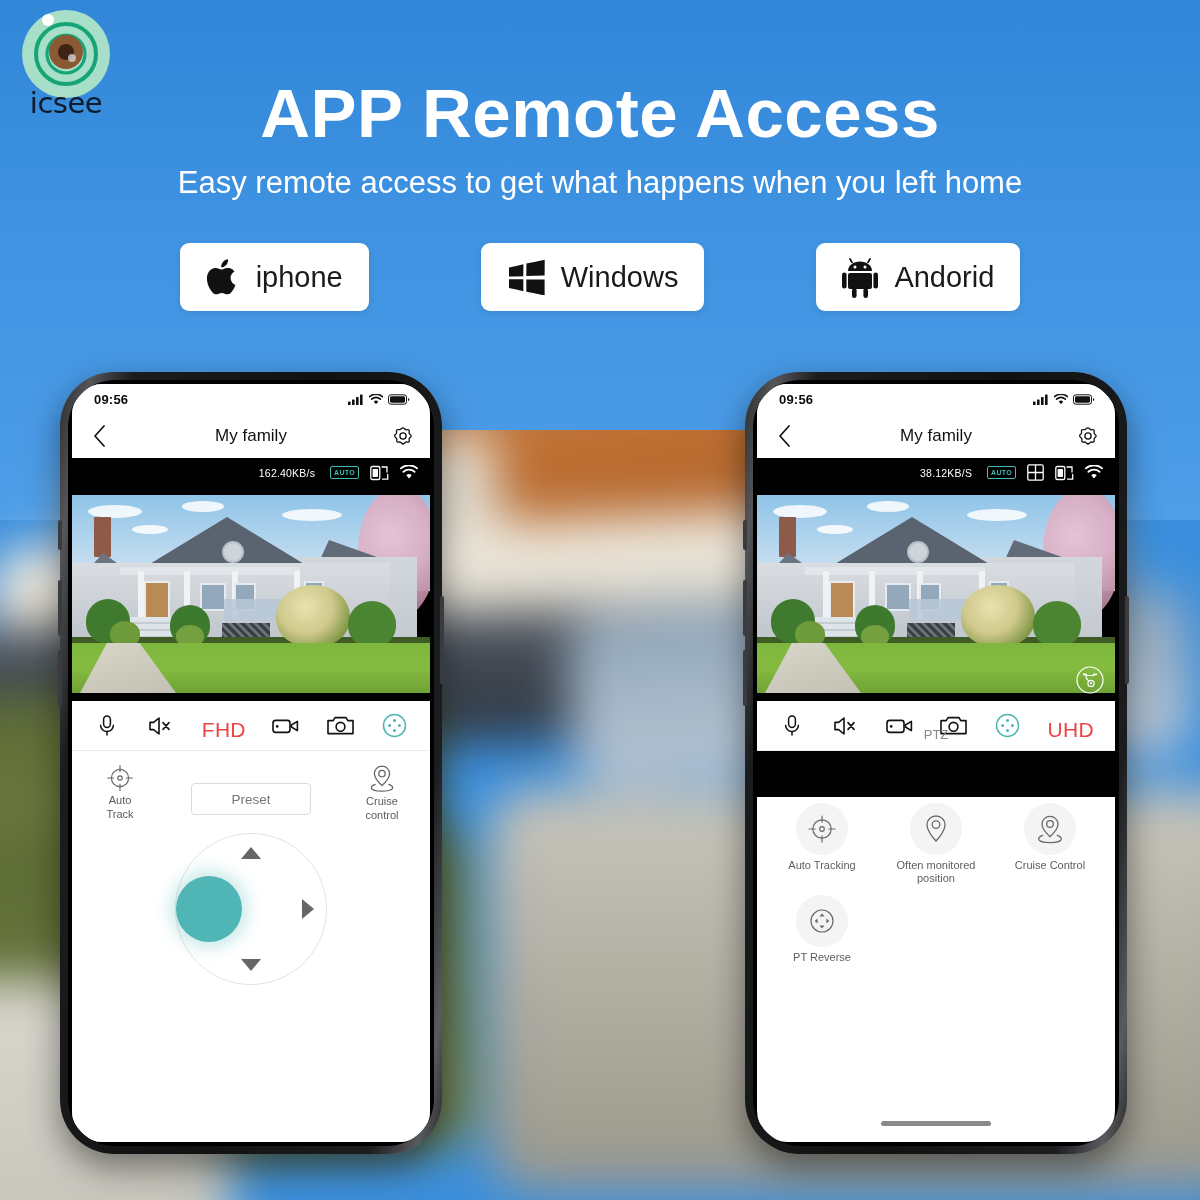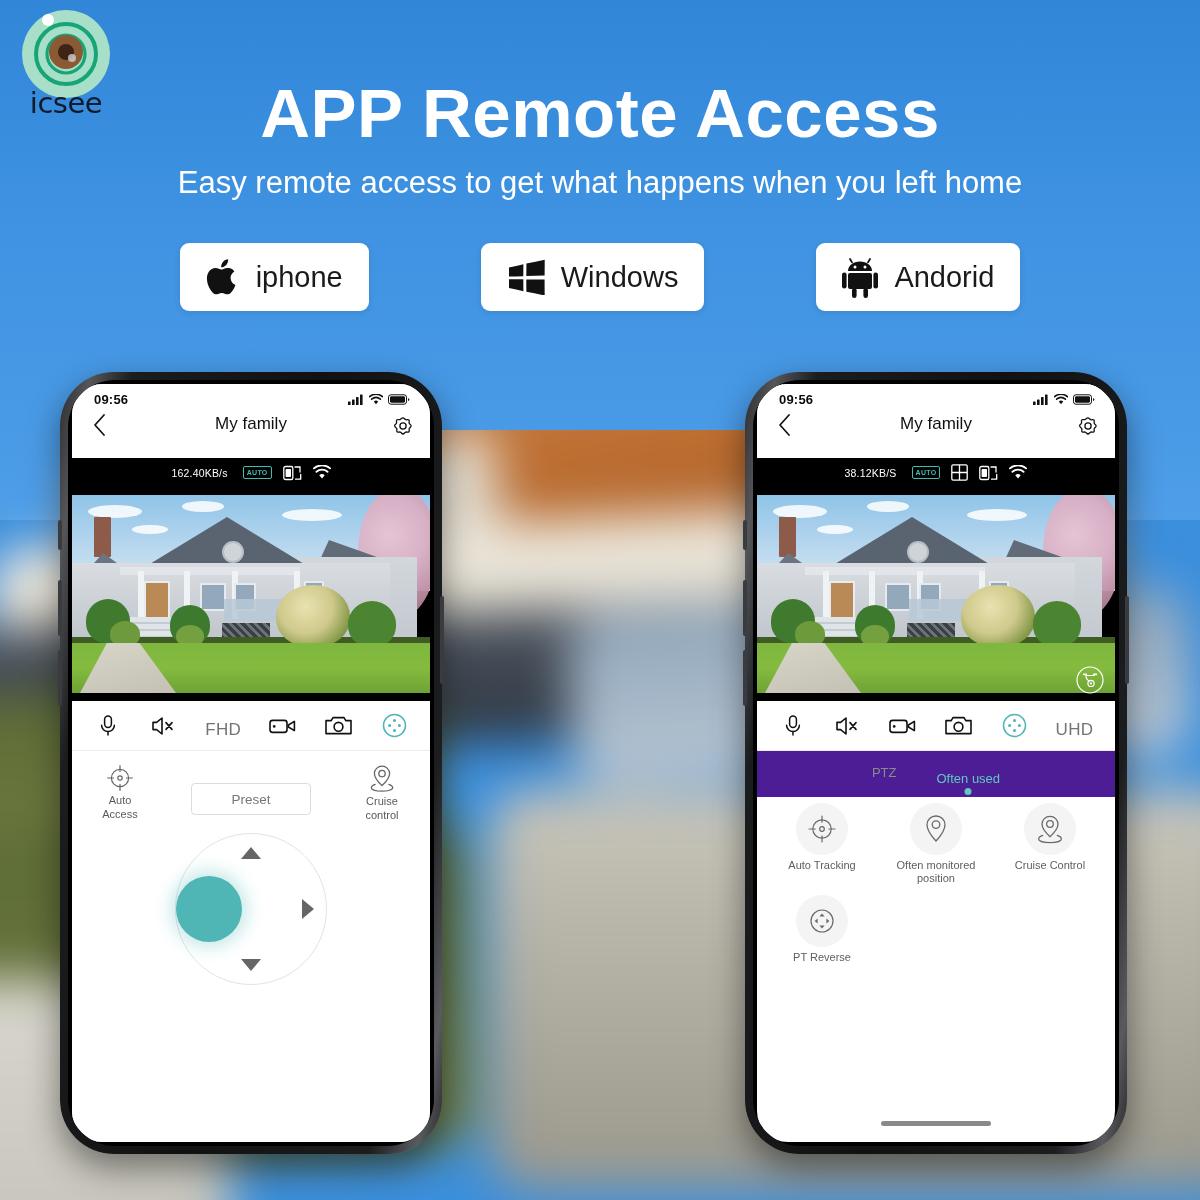--- a/index.html
+++ b/index.html
@@ -123,30 +123,30 @@
   .statusbar{
     position:relative;height:30px;background:#fff;
     display:flex;align-items:center;justify-content:space-between;
     padding:0 20px 0 22px;box-sizing:border-box;z-index:7;
   }
   .status-time{font-size:13px;font-weight:bold;color:#0a0a0a;letter-spacing:0.2px;}
   .status-icons{display:flex;align-items:center;gap:5px;}
 
   .navbar{
     position:relative;height:44px;background:#fff;
-    display:flex;align-items:flex-start;justify-content:space-between;
+    display:flex;align-items:center;justify-content:space-between;
     padding:0 14px;box-sizing:border-box;
   }
   .nav-title{font-size:17px;color:#111;font-weight:500;}
   .nav-back{width:26px;display:flex;align-items:center;justify-content:center;}
   .nav-gear{width:26px;display:flex;align-items:center;justify-content:center;}
 
   .infobar{
     position:relative;height:29px;background:#000;
-    display:flex;align-items:center;justify-content:center;
+    display:flex;align-items:center;justify-content:flex-end;
     gap:11px;padding:0 12px;box-sizing:border-box;
   }
   .rate{font-size:10.5px;color:#fff;margin-right:4px;letter-spacing:0.2px;}
   .auto-badge{
     border:1px solid #3fbdb6;color:#3fbdb6;font-size:7px;font-weight:bold;
     padding:2px 3px;border-radius:2px;line-height:1;letter-spacing:0.3px;
   }
 
   
   .video{
@@ -197,21 +197,21 @@
     position:absolute;right:10px;bottom:6px;width:30px;height:30px;z-index:5;
   }
 
   
   .ctrl-row{
     position:relative;background:#fff;height:50px;
     display:flex;align-items:center;justify-content:space-around;
     border-bottom:1px solid #ececec;padding:0 8px;box-sizing:border-box;
   }
   .ctrl-item{display:flex;align-items:center;justify-content:center;min-width:28px;}
-  .ctrl-text{font-size:17px;color:#737373;letter-spacing:0.3px;margin-top:9px;}
+  .ctrl-text{font-size:21px;color:#ef4444;letter-spacing:0.3px;margin-top:9px;}
 
   
   .ptz-panel{position:relative;background:#fff;height:100%;}
   .ptz-top{
     position:relative;height:76px;display:flex;align-items:center;
     justify-content:space-between;padding:8px 12px 0;box-sizing:border-box;
   }
   .ptz-side{width:72px;display:flex;flex-direction:column;align-items:center;gap:3px;}
   .ptz-side-label{font-size:11px;color:#5a5a5a;text-align:center;line-height:1.22;}
   .preset-btn{
@@ -232,21 +232,21 @@
   .tri-up{left:50%;transform:translateX(-50%);top:13px;
     border-left:10px solid transparent;border-right:10px solid transparent;border-bottom:12px solid #666;}
   .tri-down{left:50%;transform:translateX(-50%);bottom:13px;
     border-left:10px solid transparent;border-right:10px solid transparent;border-top:12px solid #666;}
   .tri-right{right:12px;top:50%;transform:translateY(-50%);
     border-top:10px solid transparent;border-bottom:10px solid transparent;border-left:12px solid #666;}
 
   
   .tabs{
     position:relative;height:40px;display:flex;align-items:center;
-    justify-content:center;gap:40px;background:#4c1d95;padding-top:6px;
+    justify-content:center;gap:40px;background:#000000;padding-top:6px;flex-direction:column;
   }
   .tab{font-size:13px;color:#8a8a8a;position:relative;padding-bottom:9px;}
   .tab.active{color:#5ec9c2;margin-top:12px;}
   .tab-dot{
     position:absolute;left:50%;transform:translateX(-50%);bottom:0;
     width:7px;height:7px;border-radius:50%;background:#5ec9c2;
   }
   .feat-grid{
     position:relative;display:flex;flex-wrap:wrap;background:#fff;
     padding:6px 8px 0;box-sizing:border-box;
@@ -493,21 +493,21 @@
         <div class="ptz-panel">
           <div class="ptz-top">
             <div class="ptz-side">
               <svg width="26" height="26" viewBox="0 0 26 26">
                 <circle cx="13" cy="13" r="8.6" fill="none" stroke="#666" stroke-width="1.2"></circle>
                 <circle cx="13" cy="13" r="2.2" fill="none" stroke="#666" stroke-width="1.2"></circle>
                 <path d="M13 0.6v6M13 19.4v6M0.6 13h6M19.4 13h6" stroke="#666" stroke-width="1.2" stroke-linecap="round"></path>
               </svg>
               <div class="ptz-side-label">
                 <span>Auto</span><br>
-                <span>Access</span>
+                <span>Track</span>
               </div>
             </div>
             <div class="preset-btn">Preset</div>
             <div class="ptz-side">
               <svg width="26" height="28" viewBox="0 0 26 28">
                 <path d="M13 2.2c4.2 0 7.6 3.3 7.6 7.4 0 5.2-7.6 12-7.6 12s-7.6-6.8-7.6-12c0-4.1 3.4-7.4 7.6-7.4z" fill="none" stroke="#666" stroke-width="1.3"></path>
                 <circle cx="13" cy="9.6" r="3.2" fill="none" stroke="#666" stroke-width="1.3"></circle>
                 <path d="M6.2 20.4c-2.4.9-3.9 2.2-3.9 3.4 0 2 4.8 3.4 10.7 3.4s10.7-1.4 10.7-3.4c0-1.2-1.5-2.5-3.9-3.4" fill="none" stroke="#666" stroke-width="1.2" stroke-linecap="round"></path>
               </svg>
               <div class="ptz-side-label">

